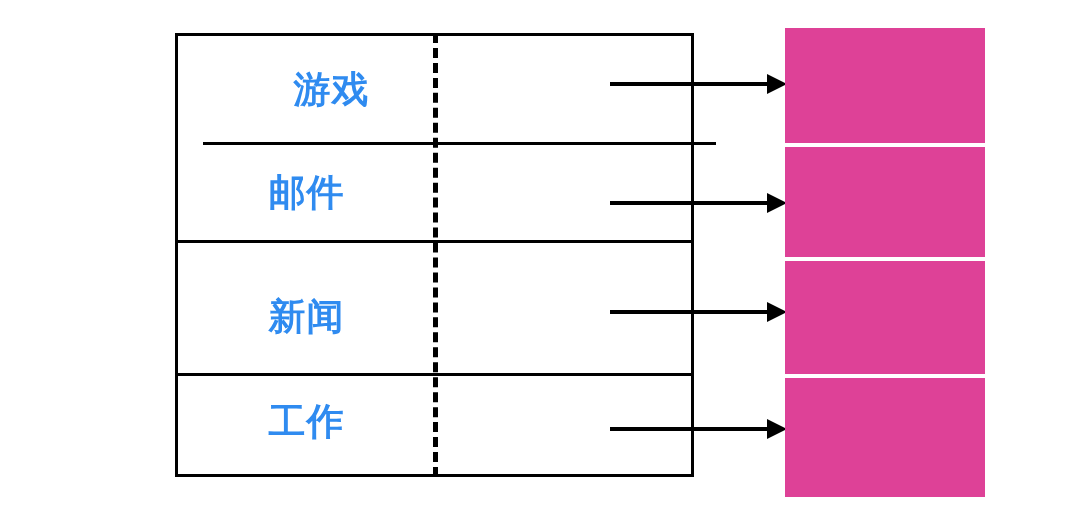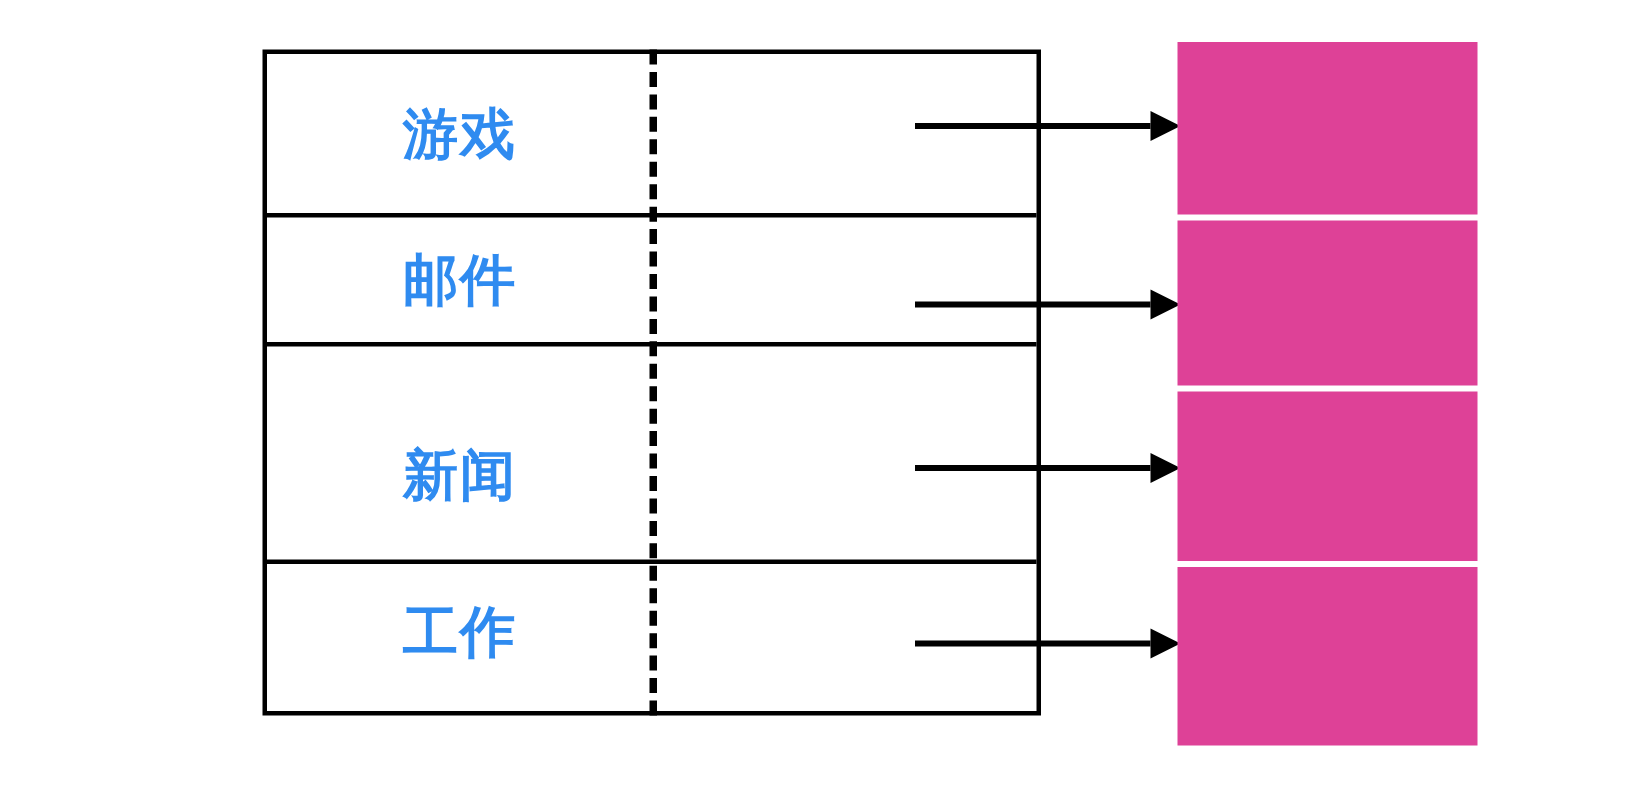--- a/index.html
+++ b/index.html
@@ -97,25 +97,25 @@
     background: #de4197;
   }
 </style>
 </head>
 <body>
 
 <div id="canvas">
 
   <div class="table-box">
 
-    <div class="table-row sep" style="top:0px;height:109px;">
+    <div class="table-row sep" style="top:0px;height:109px;margin-left:25px;">
       <div class="row-label">游戏</div>
     </div>
 
-    <div class="table-row sep" style="top:109px;height:86px;padding-left:43px;">
+    <div class="table-row sep" style="top:109px;height:98px;padding-left:43px;">
       <div class="row-label">邮件</div>
     </div>
 
     <div class="table-row sep" style="top:224px;height:116px;">
       <div class="row-label">新闻</div>
     </div>
 
     <div class="table-row" style="top:332px;height:106px;">
       <div class="row-label">工作</div>
     </div>

